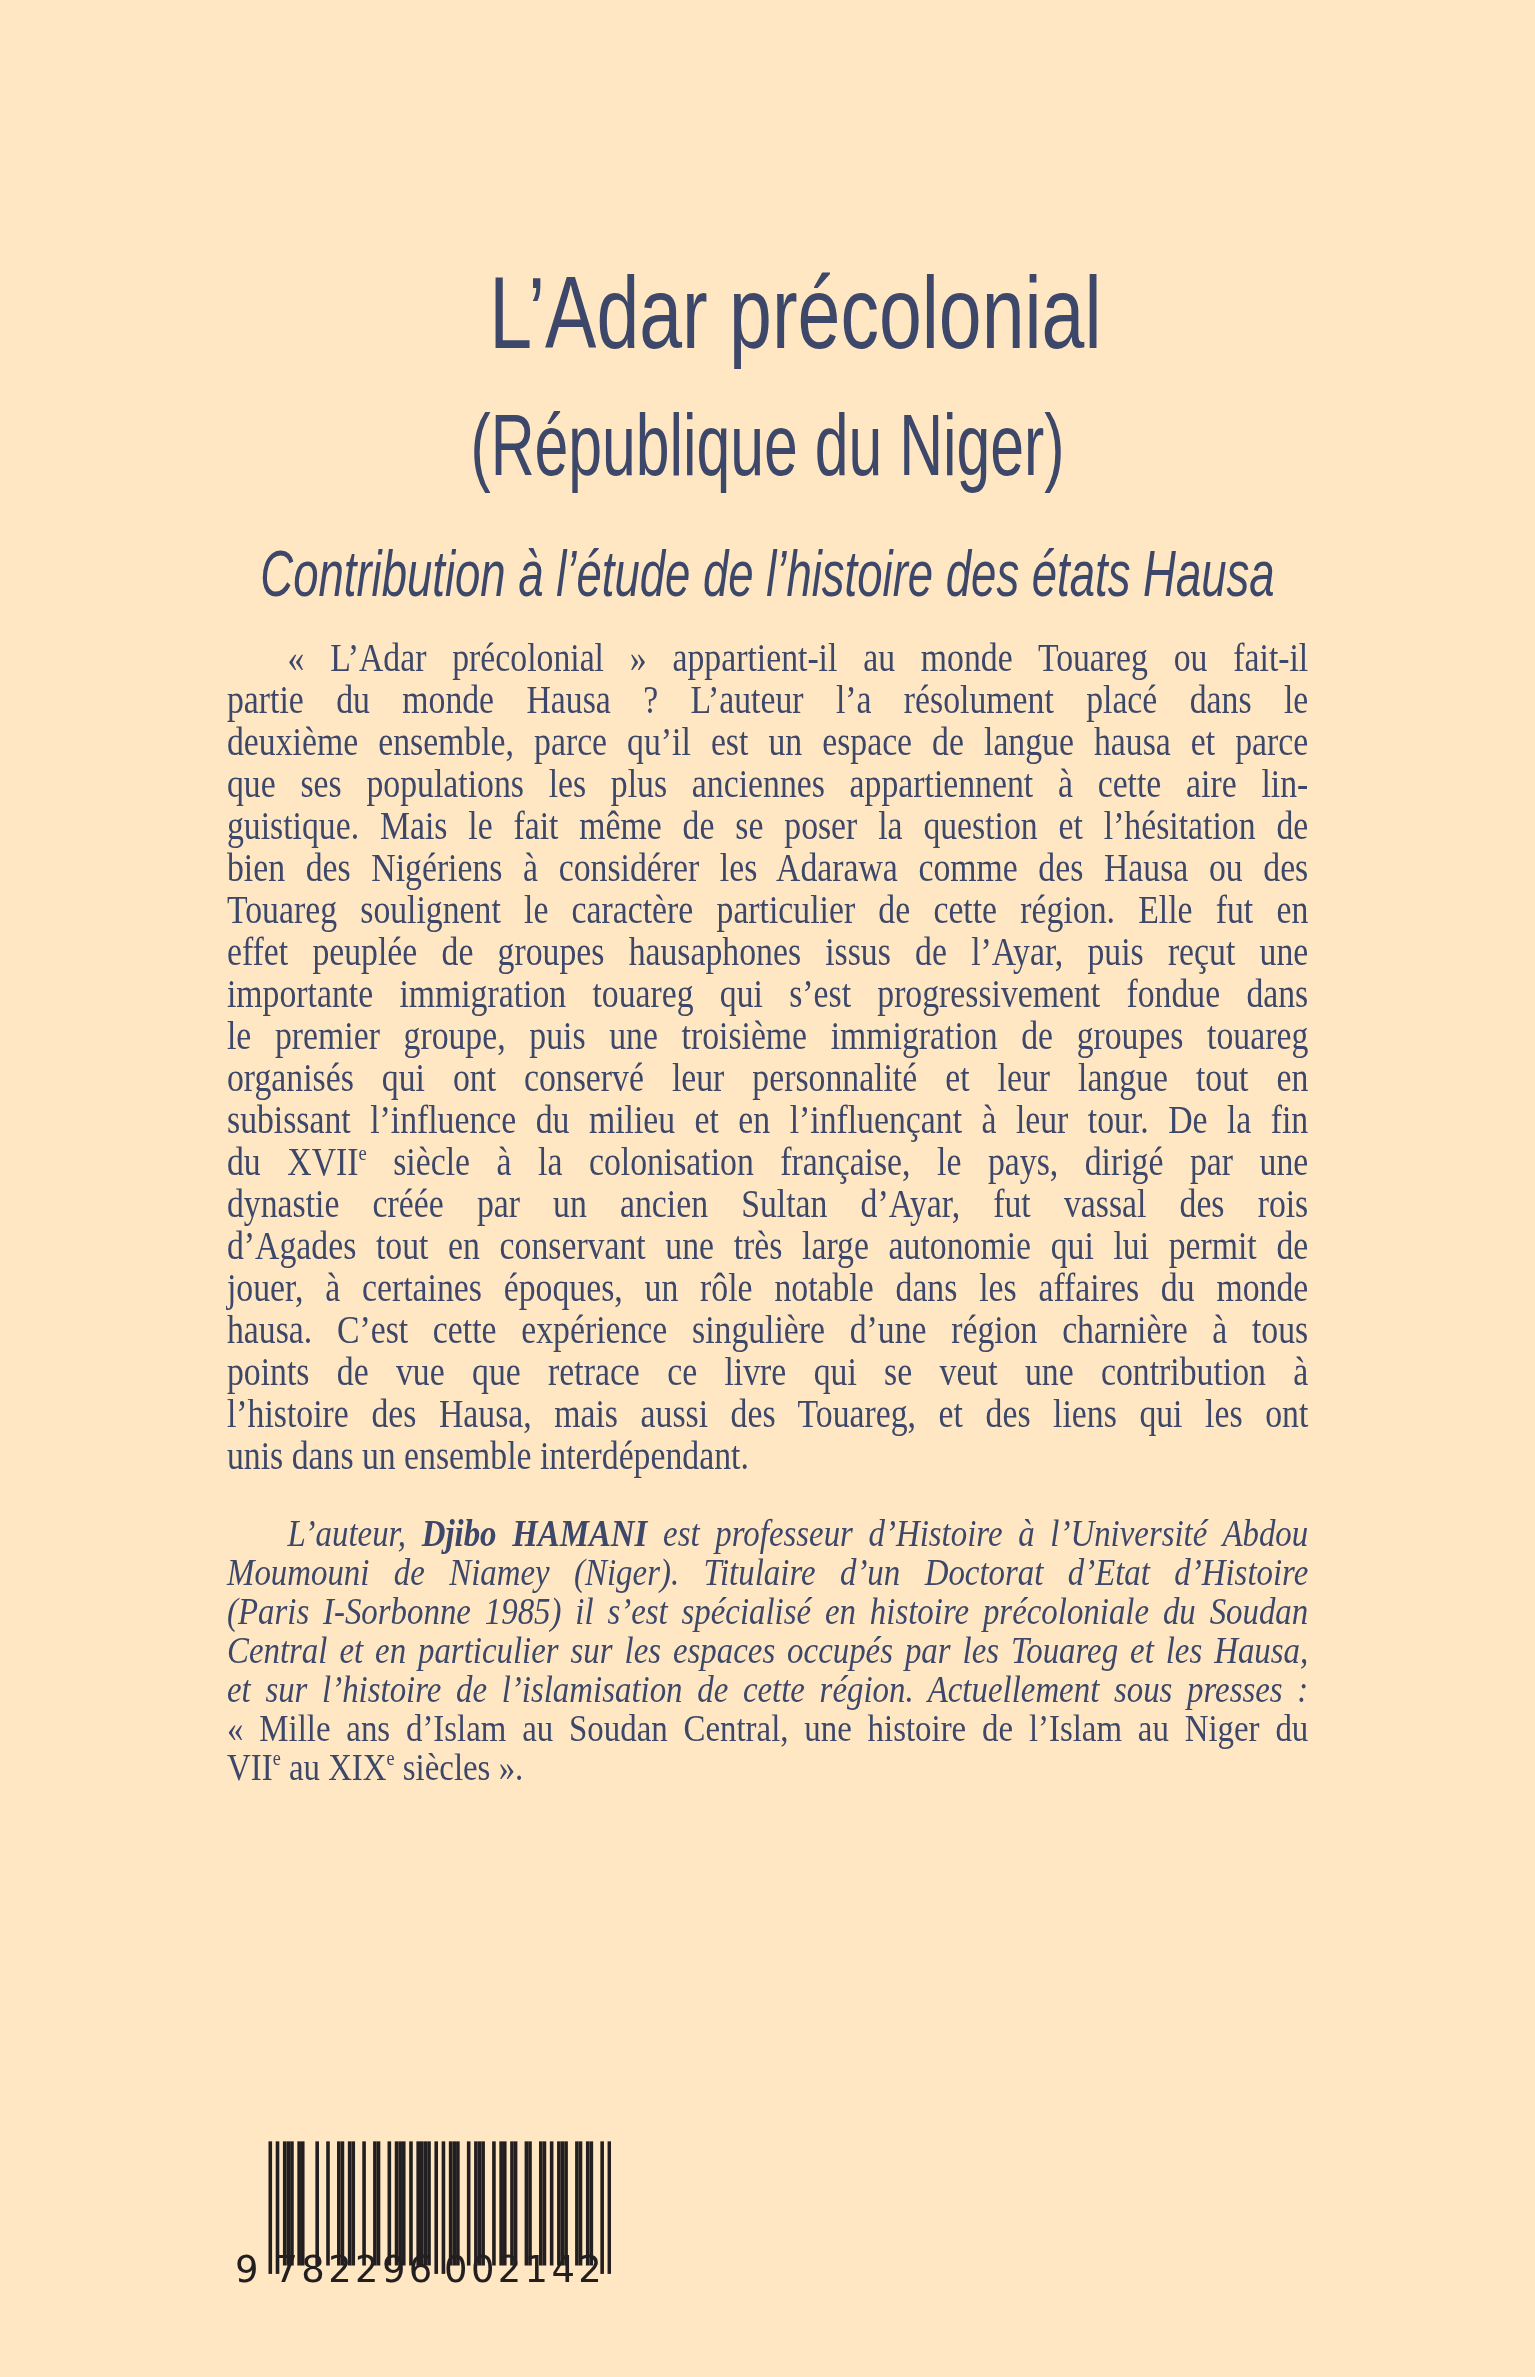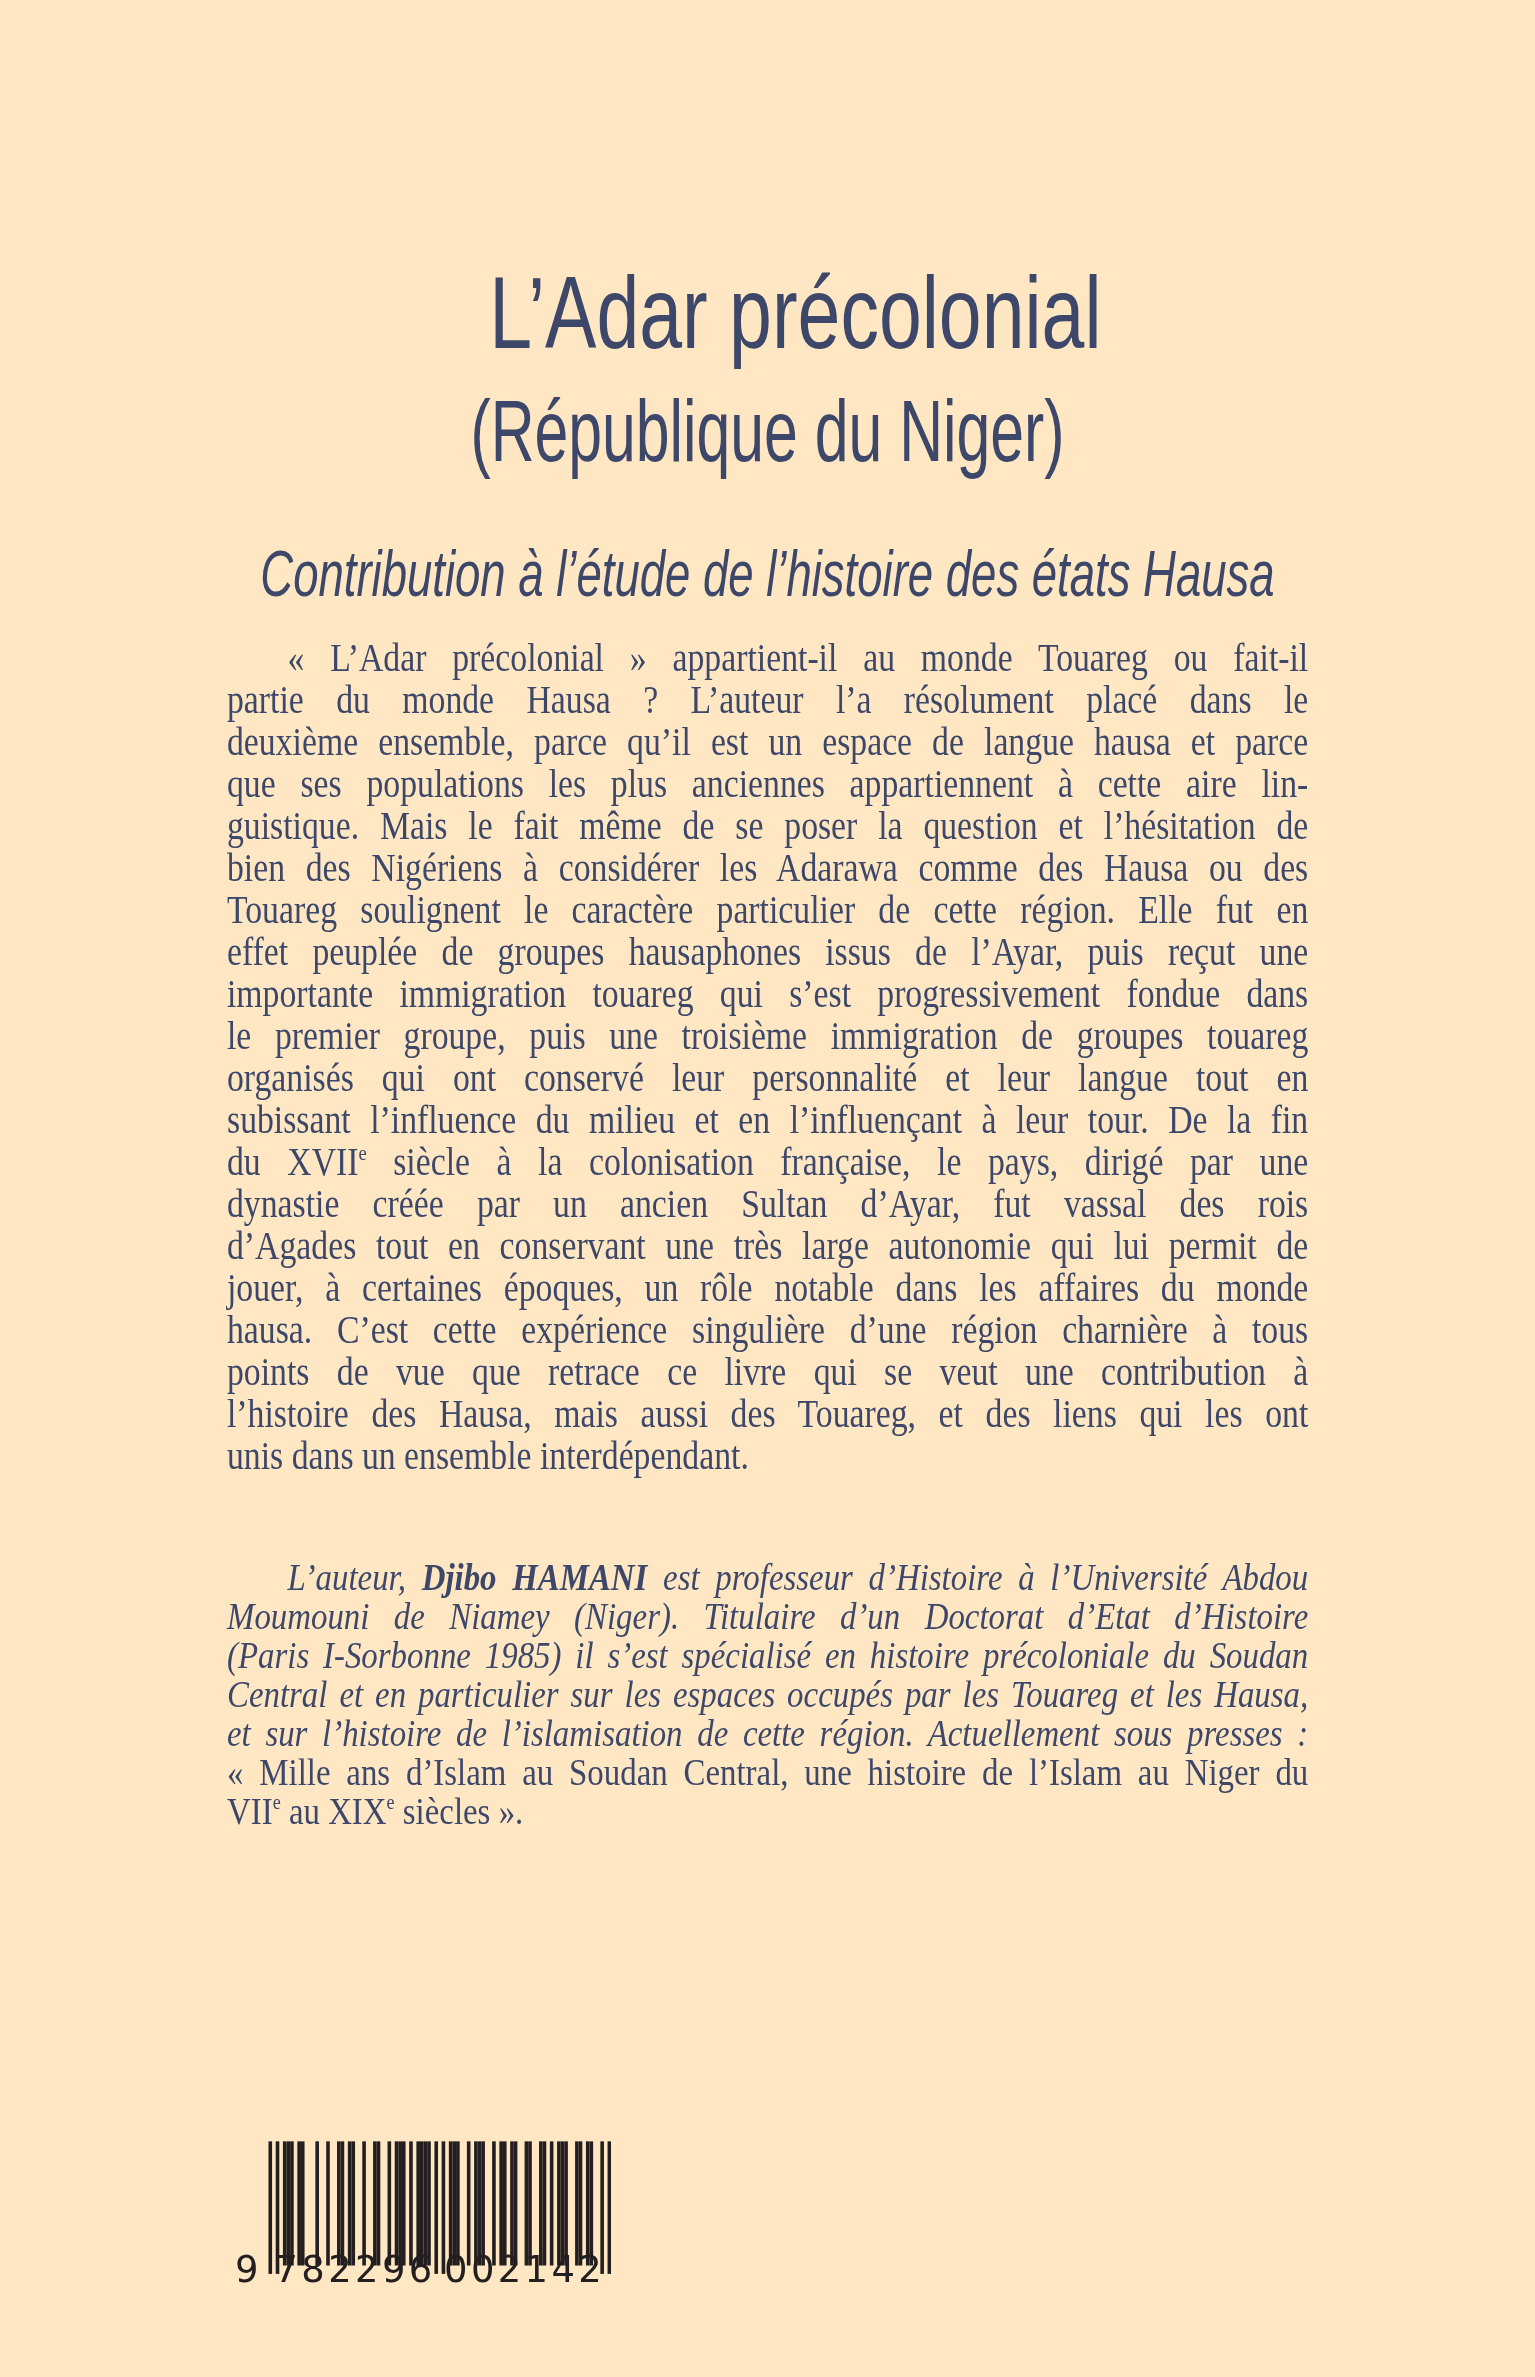--- a/index.html
+++ b/index.html
@@ -10,21 +10,21 @@
   }
   .abs { position:absolute; }
   .center-wrap { position:absolute; left:0; width:1535px; text-align:center; }
   .cond {
     display:inline-block; white-space:nowrap;
     font-family:"Liberation Sans", sans-serif;
     transform-origin:center bottom;
   }
   #title-wrap { top:262px;margin-left:28px; }
   #title { font-size:102px; line-height:102px; transform:scaleX(0.755); }
-  #subtitle-wrap { top:387px; }
+  #subtitle-wrap { top:401px; }
   #subtitle { font-size:88px; line-height:88px; transform:scaleX(0.69); }
   #tagline-wrap { top:541px; }
   #tagline { font-size:65px; line-height:65px; font-style:italic; transform:scaleX(0.70); }
 
   .para {
     position:absolute; left:227px; width:1081px;
     font-family:Liberation Serif, serif;
   }
   .line {
     transform-origin:left top;
@@ -32,21 +32,21 @@
     text-align:justify;
     text-align-last:justify;
   }
   .line.last { text-align-last:left; }
   .line.indent { text-indent:70px; }
   .line sup { font-size:0.55em; vertical-align:0.7em; line-height:0; }
 
   #body-para { top:637px; }
   #body-para .line { font-size:39px; line-height:42px; height:42px; width:1250px; transform:scaleX(0.865); }
 
-  #author-para { top:1558px; }
+  #author-para { top:1514px; }
   #author-para .line { font-size:38px; line-height:39px; height:39px; width:1250px; transform:scaleX(0.865); }
   #author-para .it { font-style:italic; }
   #author-para .bd { font-weight:bold; font-style:italic; }
 
   #barcode { left:233px; top:2138px; width:378px; height:151px; }
   #barcode svg { display:block; }
   .bc-digits { font-family:"DejaVu Sans", sans-serif; fill:#231F20; }
 
   #isbn-block {
     position:absolute; right:228px; top:2195px; text-align:right;

